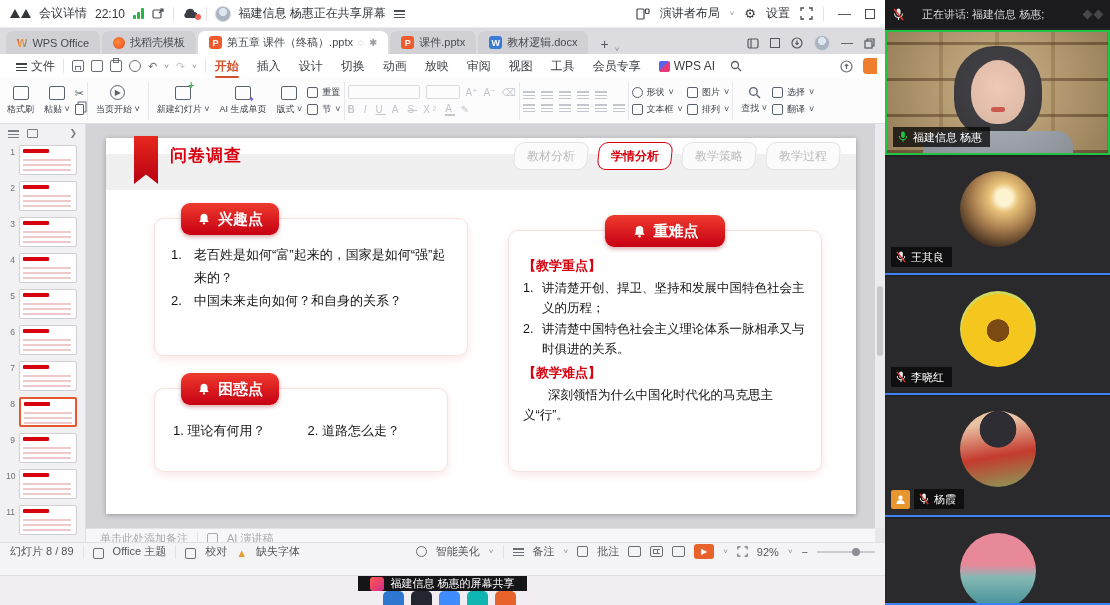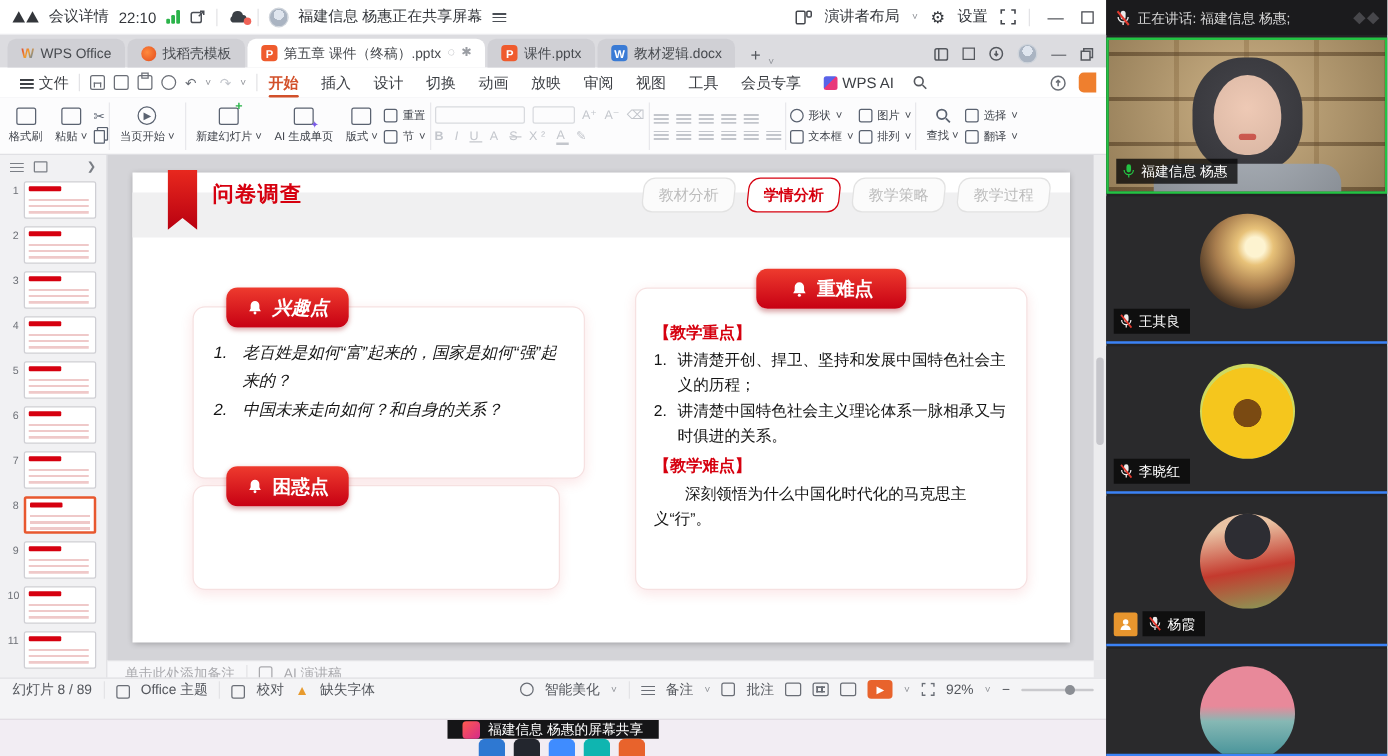--- a/index.html
+++ b/index.html
@@ -99,21 +99,21 @@
   .stab{width:74px;height:28px;border-radius:9px;background:#fbfbfb;border:1px solid #e2e2e2;color:#bcbcbc;
     font-size:12px;display:flex;align-items:center;justify-content:center;transform:skewX(-6deg);}
   .stab span{transform:skewX(6deg);}
   .stab.active{border:1.5px solid #d6000f;color:#d6000f;font-weight:700;background:#fff;}
 
   .card{position:absolute;background:#fff;border:1px solid #f6e1e1;border-radius:10px;box-shadow:0 3px 10px rgba(214,0,15,.10);}
   .badge{position:absolute;top:-16px;left:26px;height:32px;padding:0 16px;background:linear-gradient(180deg,#ee3b2e,#c70013);
     border-radius:9px;color:#fff;font-weight:700;font-size:15px;display:flex;align-items:center;gap:7px;
     box-shadow:0 2px 4px rgba(150,0,10,.35);white-space:nowrap;}
   .badge svg{display:block;}
-  .card-interest{left:48px;top:107px;width:314px;height:138px;font-style:italic;}
+  .card-interest{left:48px;top:80px;width:314px;height:138px;}
   .card-confusion{left:48px;top:250px;width:294px;height:84px;}
   .card-key{left:402px;top:92px;width:314px;height:242px;}
   .card-key .badge{left:50%;transform:translateX(-50%);min-width:120px;justify-content:center;}
   .qlist{padding:25px 12px 0 16px;font-size:13px;color:#141414;font-weight:500;line-height:1.75;}
   .qitem{display:flex;gap:7px;}
   .qitem .qn{flex:none;width:16px;}
   .conf-row{display:flex;gap:42px;padding:33px 0 0 18px;font-size:13px;color:#141414;font-weight:500;}
   .kp{padding:24px 10px 0 14px;font-size:12.5px;color:#141414;font-weight:500;line-height:1.62;}
   .kp-h{color:#d6000f;font-weight:700;font-size:13px;margin-bottom:2px;}
   .kp-h.second{margin-top:3px;}
@@ -143,21 +143,21 @@
   .share-chip .chip-ic{width:14px;height:14px;border-radius:3px;background:linear-gradient(135deg,#ff5a4e,#d42b8a);flex:none;}
   .tb-apps{display:flex;align-items:center;gap:7px;margin-left:14px;}
   .tb-app{width:21px;height:21px;border-radius:5px;}
   .tray{margin-left:auto;display:flex;align-items:center;gap:9px;padding-right:2px;color:#2e3136;}
   .k-icon{width:21px;height:21px;border-radius:5px;background:#10c2b2;color:#fff;font-weight:800;font-size:13px;display:flex;align-items:center;justify-content:center;}
   .tray .glyph{font-size:11px;}
   .clock{font-size:9px;text-align:right;line-height:1.25;color:#2e3136;width:46px;overflow:hidden;}
 
   
   .sidebar{position:absolute;left:885px;top:0;width:225px;height:605px;background:#232325;}
-  .sb-top{height:28px;background:#1b1b1d;display:flex;align-items:center;gap:6px;padding:0 8px;color:#d6d6d6;font-size:11px;white-space:nowrap;overflow:hidden;}
+  .sb-top{height:28px;background:#1b1b1d;display:flex;align-items:center;gap:18px;padding:0 8px;color:#d6d6d6;font-size:11px;white-space:nowrap;overflow:hidden;}
   .diamonds{margin-left:auto;display:flex;gap:4px;}
   .diamonds i{width:7px;height:7px;background:#47474b;transform:rotate(45deg);display:block;}
   .tile{position:absolute;left:0;width:225px;background:#2a2a2c;border-bottom:2px solid #3b82f6;overflow:hidden;}
   .tile.speaking{border:2px solid #23c343;}
   .bookshelf{position:absolute;inset:0;background:
     repeating-linear-gradient(0deg,rgba(90,62,30,.55) 0 3px,rgba(0,0,0,0) 3px 36px),
     repeating-linear-gradient(90deg,#c7a876 0 52px,#b1905e 52px 56px);}
   .bookshelf::after{content:"";position:absolute;inset:0;background:radial-gradient(circle at 50% 45%,rgba(255,255,255,.12),rgba(0,0,0,.25));}
   .hair{position:absolute;left:50%;top:14px;transform:translateX(-50%);width:88px;height:92px;background:#2d2d33;border-radius:46% 46% 42% 42%;}
   .face{position:absolute;left:50%;top:28px;transform:translateX(-50%);width:54px;height:64px;background:#ecc2ab;border-radius:50% 50% 46% 46%;}
@@ -529,20 +529,24 @@
         </div>
 
         <div class="card card-confusion">
           <div class="badge">
             <svg width="14" height="14" viewBox="0 0 24 24">
                 <path d="M12 3a6 6 0 0 0-6 6v4.5L4 17h16l-2-3.5V9a6 6 0 0 0-6-6z" fill="#fff"></path>
                 <circle cx="12" cy="19.5" r="2" fill="#fff"></circle>
               </svg>
             <span>困惑点</span>
           </div>
+          <div class="conf-row" id="confusion-list">
+              <span>1. 理论有何用？</span>
+              <span>2. 道路怎么走？</span>
+            </div>
         </div>
 
         <div class="card card-key">
           <div class="badge">
             <svg width="15" height="15" viewBox="0 0 24 24">
                 <path d="M12 3a6 6 0 0 0-6 6v4.5L4 17h16l-2-3.5V9a6 6 0 0 0-6-6z" fill="#fff"></path>
                 <circle cx="12" cy="19.5" r="2" fill="#fff"></circle>
               </svg>
             <span>重难点</span>
           </div>

